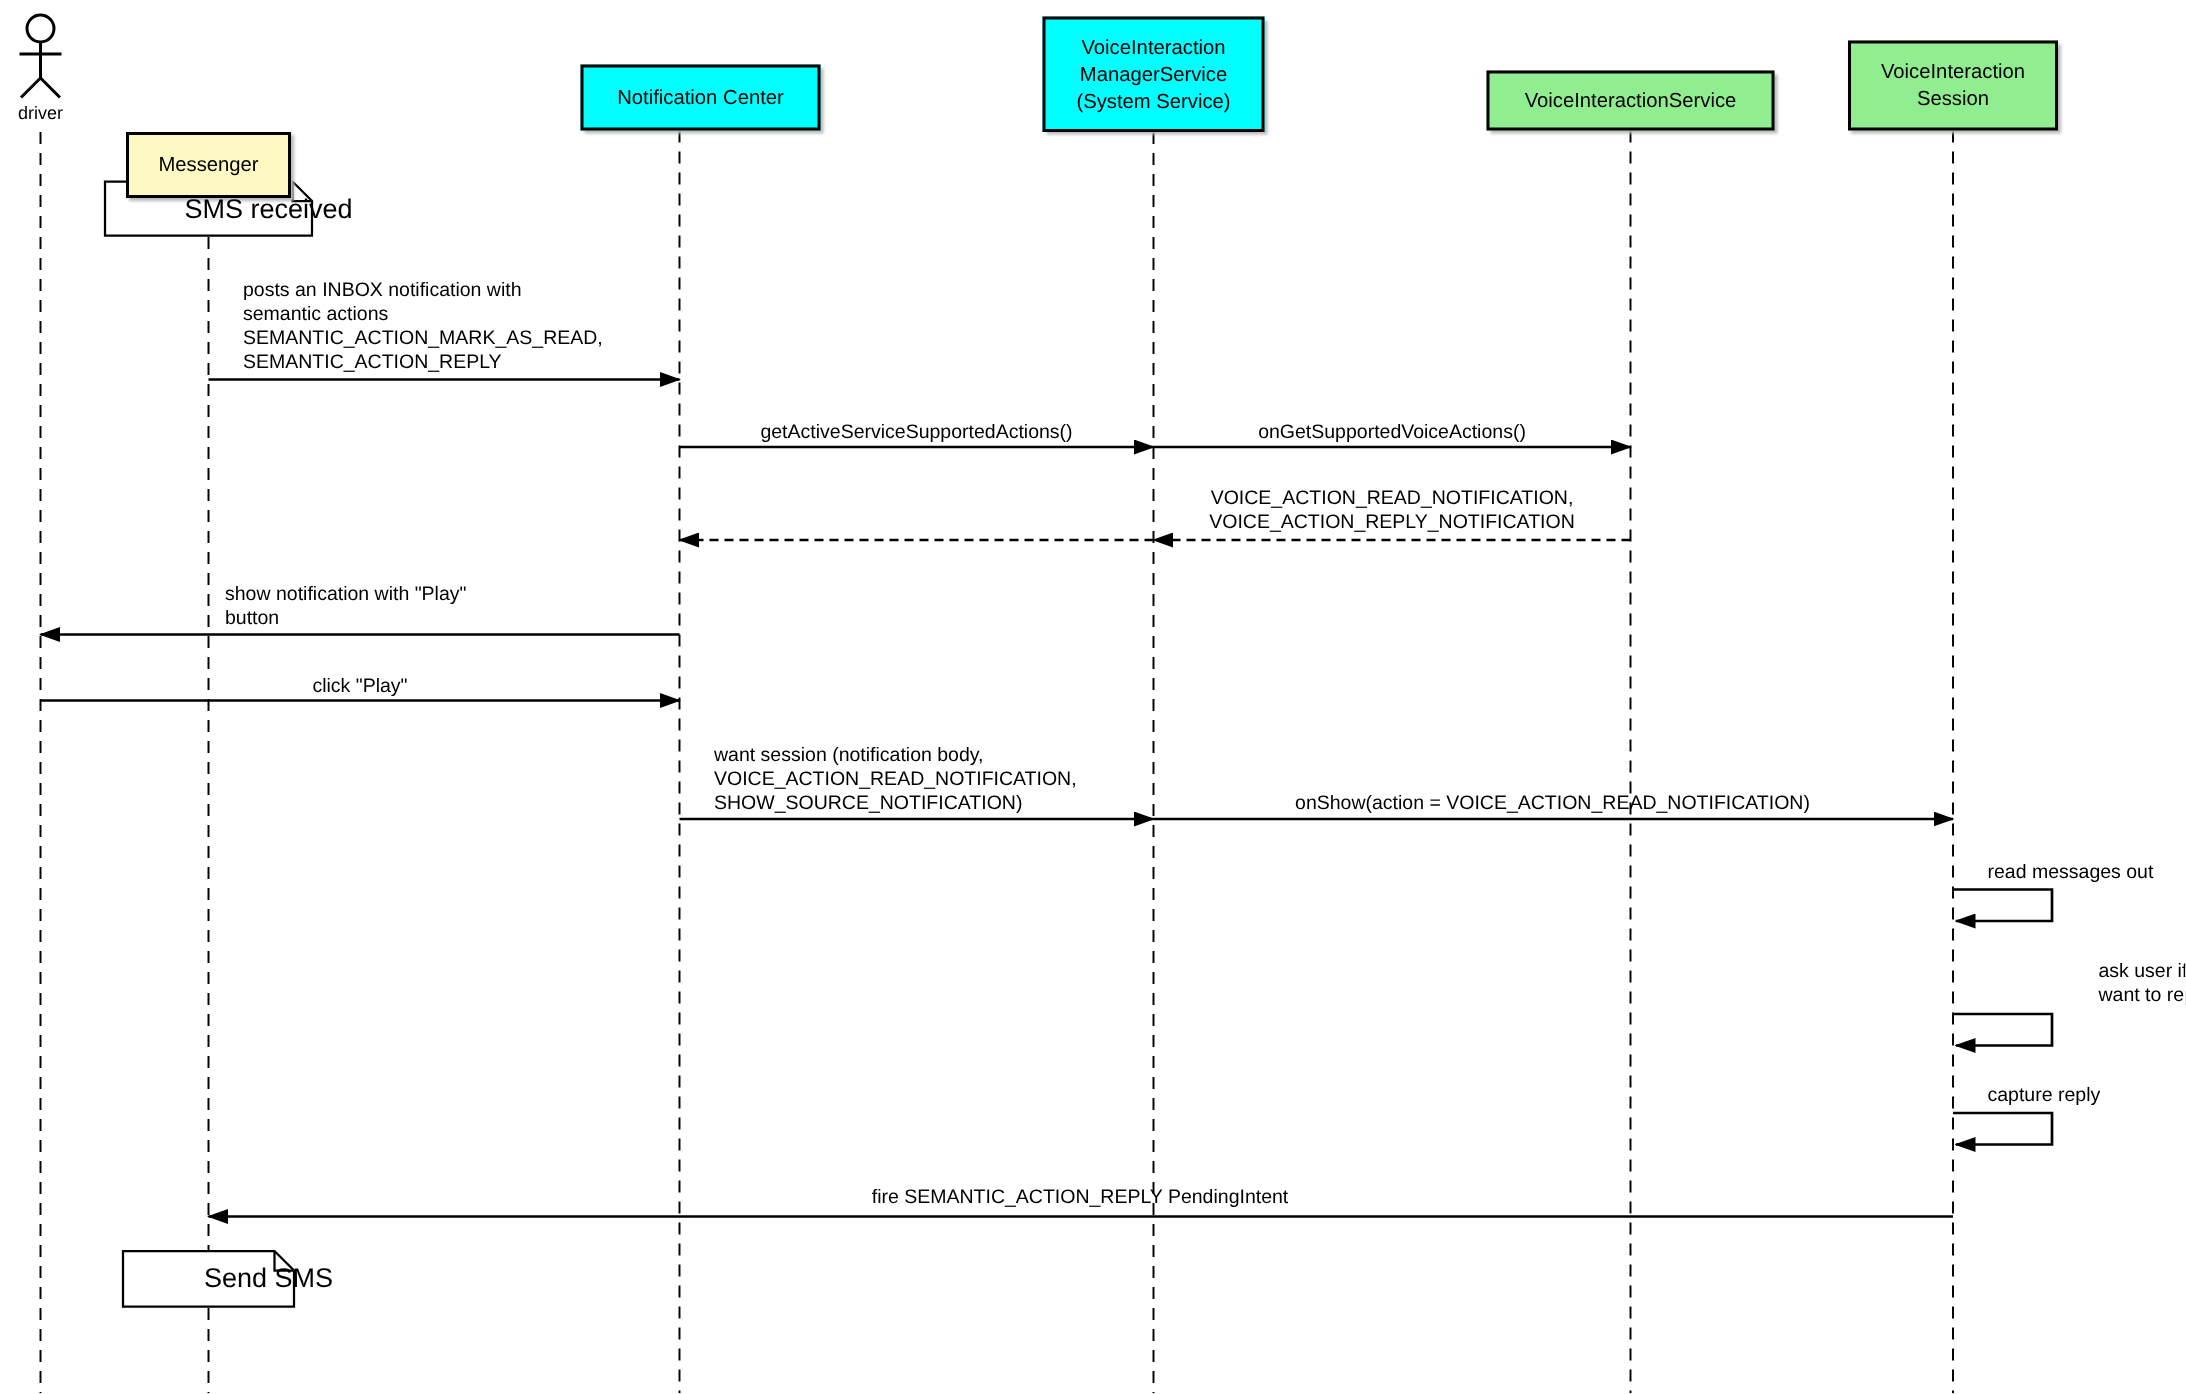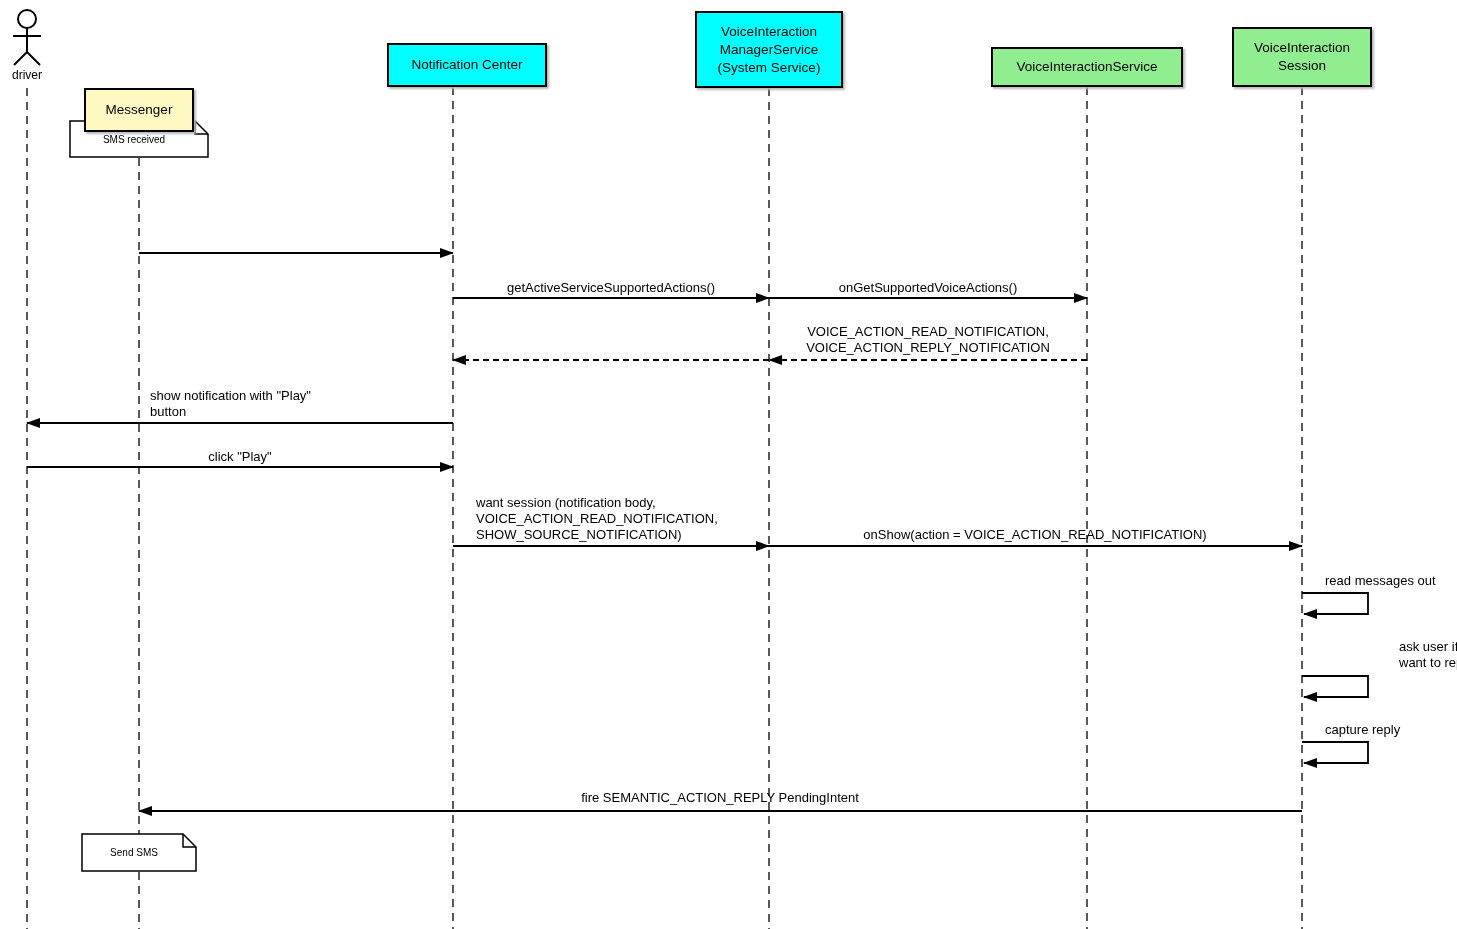--- a/index.html
+++ b/index.html
@@ -10,22 +10,22 @@
   #diagram-svg{position:absolute;left:0;top:0;}
   .participant{
     position:absolute;display:flex;flex-direction:column;align-items:center;justify-content:center;
     border:2.5px solid #000;box-shadow:2px 2px 2px #b9b9b9;
     font-size:13.5px;line-height:18px;text-align:center;box-sizing:border-box;
   }
   .participant span{display:block;}
   .msg-label{position:absolute;font-size:13px;line-height:16px;white-space:nowrap;}
   .msg-label.center{transform:translateX(-50%);text-align:center;}
   .note-text{
-    position:absolute;font-size:10px;display:flex;align-items:center;justify-content:center;
-    box-sizing:border-box;padding-right:10px;
+    position:absolute;font-size:18px;display:flex;align-items:center;justify-content:center;
+    box-sizing:border-box;padding-right:10px;margin-left:45px;
   }
   .actor-label{
     position:absolute;font-size:12px;transform:translateX(-50%);white-space:nowrap;
   }
 </style>
 </head>
 <body>
 
 <div id="stage">
     <svg id="diagram-svg" width="1457" height="929">
@@ -79,20 +79,26 @@
     </div>
     <div class="participant" style="left: 991px; top: 47px; width: 192px; height: 40px; background: rgb(144, 238, 144);">
       <span>VoiceInteractionService</span>
     </div>
     <div class="participant" style="left: 1232px; top: 27px; width: 140px; height: 60px; background: rgb(144, 238, 144);">
       <span>VoiceInteraction</span>
       <span>Session</span>
     </div>
     <div class="note-text" style="left: 70px; top: 121px; width: 138px; height: 36px;">SMS received</div>
     <div class="note-text" style="left: 82px; top: 834px; width: 114px; height: 37px;">Send SMS</div>
+    <div class="msg-label" style="left: 162px; top: 185px;">
+      <div>posts an INBOX notification with</div>
+      <div>semantic actions</div>
+      <div>SEMANTIC_ACTION_MARK_AS_READ,</div>
+      <div>SEMANTIC_ACTION_REPLY</div>
+    </div>
     <div class="msg-label center" style="left: 611px; top: 280px;">
       <div>getActiveServiceSupportedActions()</div>
     </div>
     <div class="msg-label center" style="left: 928px; top: 280px;">
       <div>onGetSupportedVoiceActions()</div>
     </div>
     <div class="msg-label center" style="left: 928px; top: 324px;">
       <div>VOICE_ACTION_READ_NOTIFICATION,</div>
       <div>VOICE_ACTION_REPLY_NOTIFICATION</div>
     </div>

